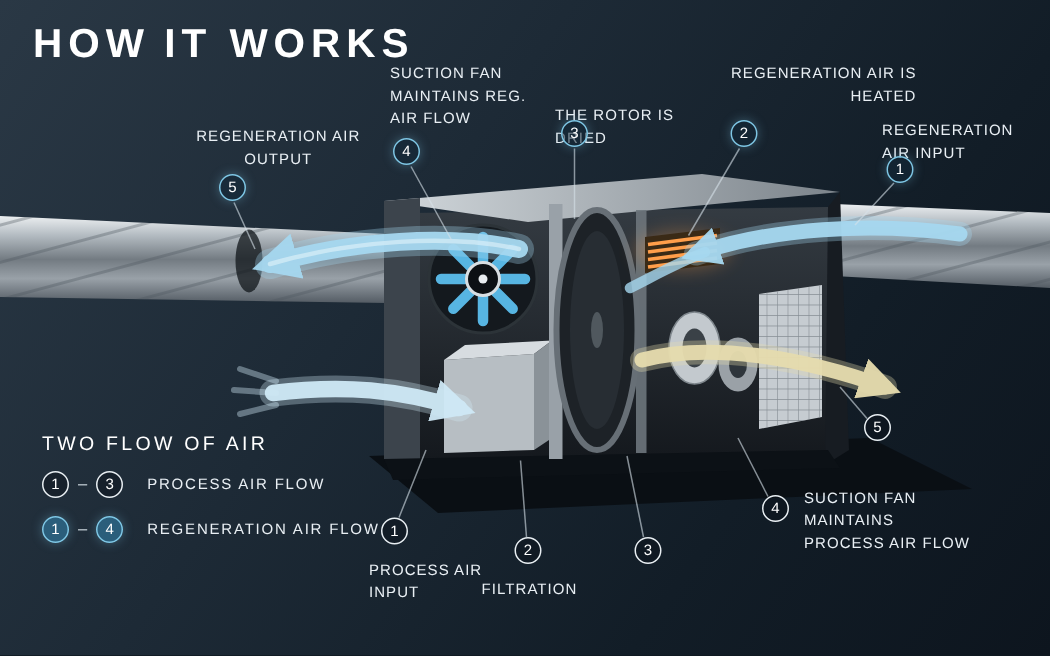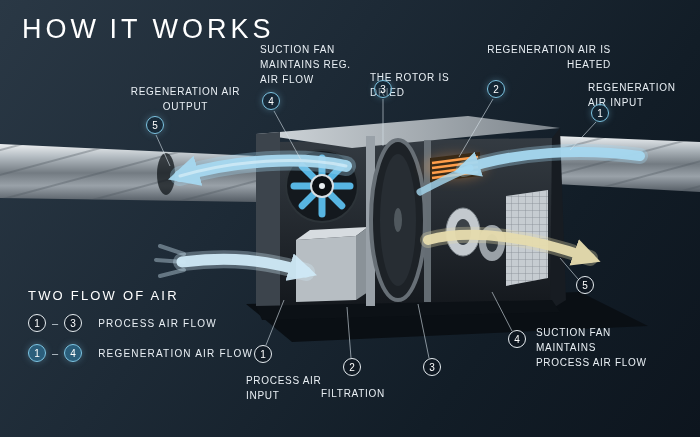--- a/index.html
+++ b/index.html
@@ -3,22 +3,22 @@
 <meta charset="utf-8">
 <style>
   html,body{margin:0;padding:0;background:#0f1821;}
   .stage{
     position:relative;width:700px;height:437px;overflow:hidden;
     background:linear-gradient(125deg,#2a3845 0%,#1d2a36 38%,#121d27 72%,#0d151e 100%);
     font-family:"Liberation Sans",sans-serif;color:#e9eff4;
   }
   .machine-svg{position:absolute;left:0;top:0;}
   .page-title{position:absolute;left:22px;top:14px;margin:0;font-size:27px;letter-spacing:4px;color:#ffffff;font-weight:300;}
-  .page-title .t-bold{font-weight:400;}
-  .page-title .t-rest{font-weight:400;margin-left:.35em;}
+  .page-title .t-bold{font-weight:700;}
+  .page-title .t-rest{font-weight:700;margin-left:.35em;}
   .callout{position:absolute;font-size:10px;letter-spacing:.7px;line-height:1.5;color:#e9eff4;text-transform:uppercase;}
   .callout.center{text-align:center;}
   .num-circle{
     width:18px;height:18px;border-radius:50%;box-sizing:border-box;
     display:flex;align-items:center;justify-content:center;
     font-size:10px;color:#ffffff;flex:0 0 auto;
   }
   .num-abs{position:absolute;}
   .num-circle.regen{border:1px solid #7ec6e4;background:rgba(18,40,56,.55);box-shadow:0 0 7px rgba(126,198,228,.35);}
   .num-circle.process{border:1px solid #e8eef2;background:rgba(10,18,26,.45);}

